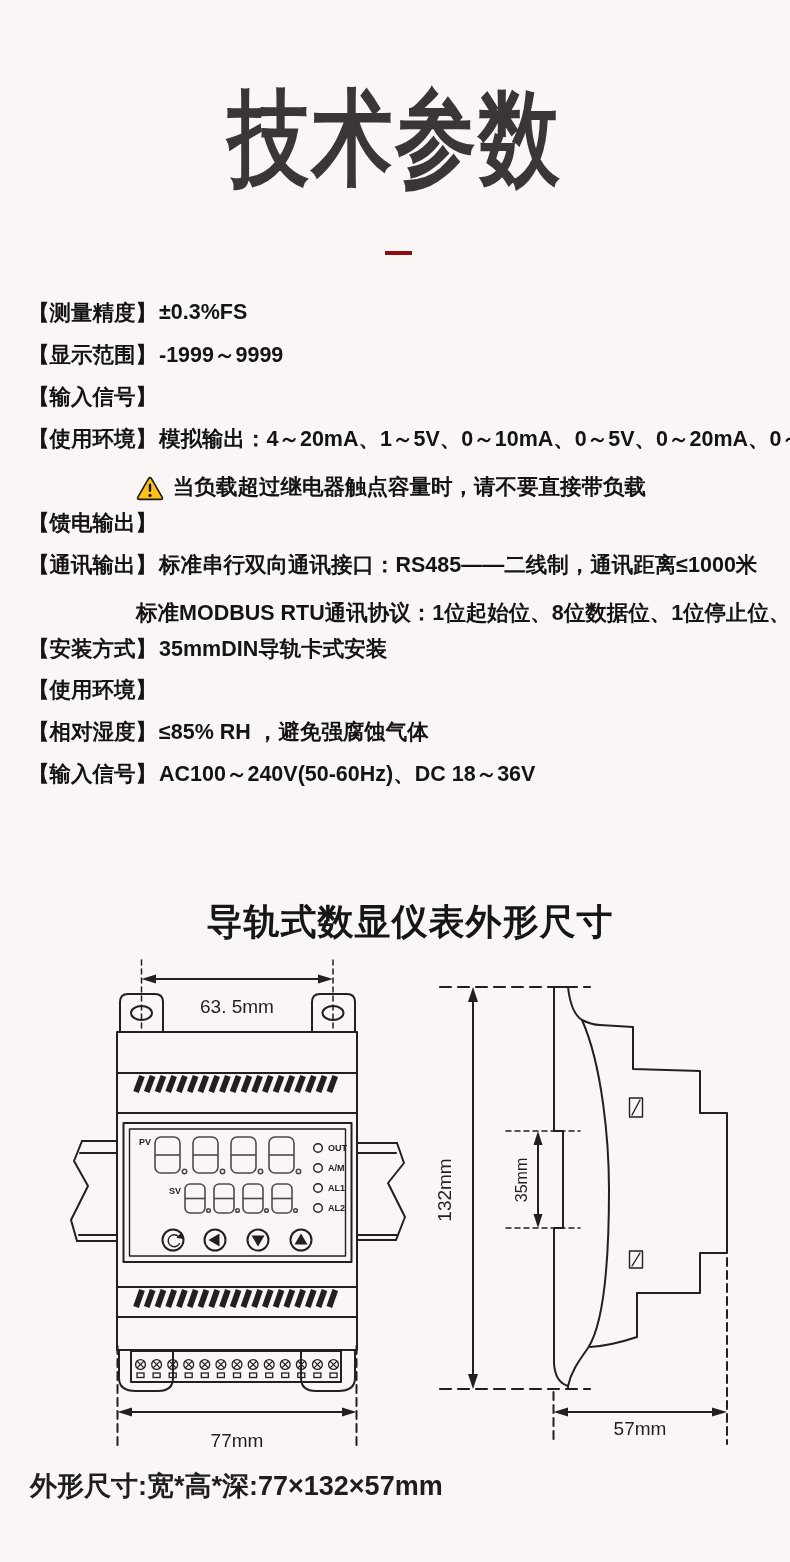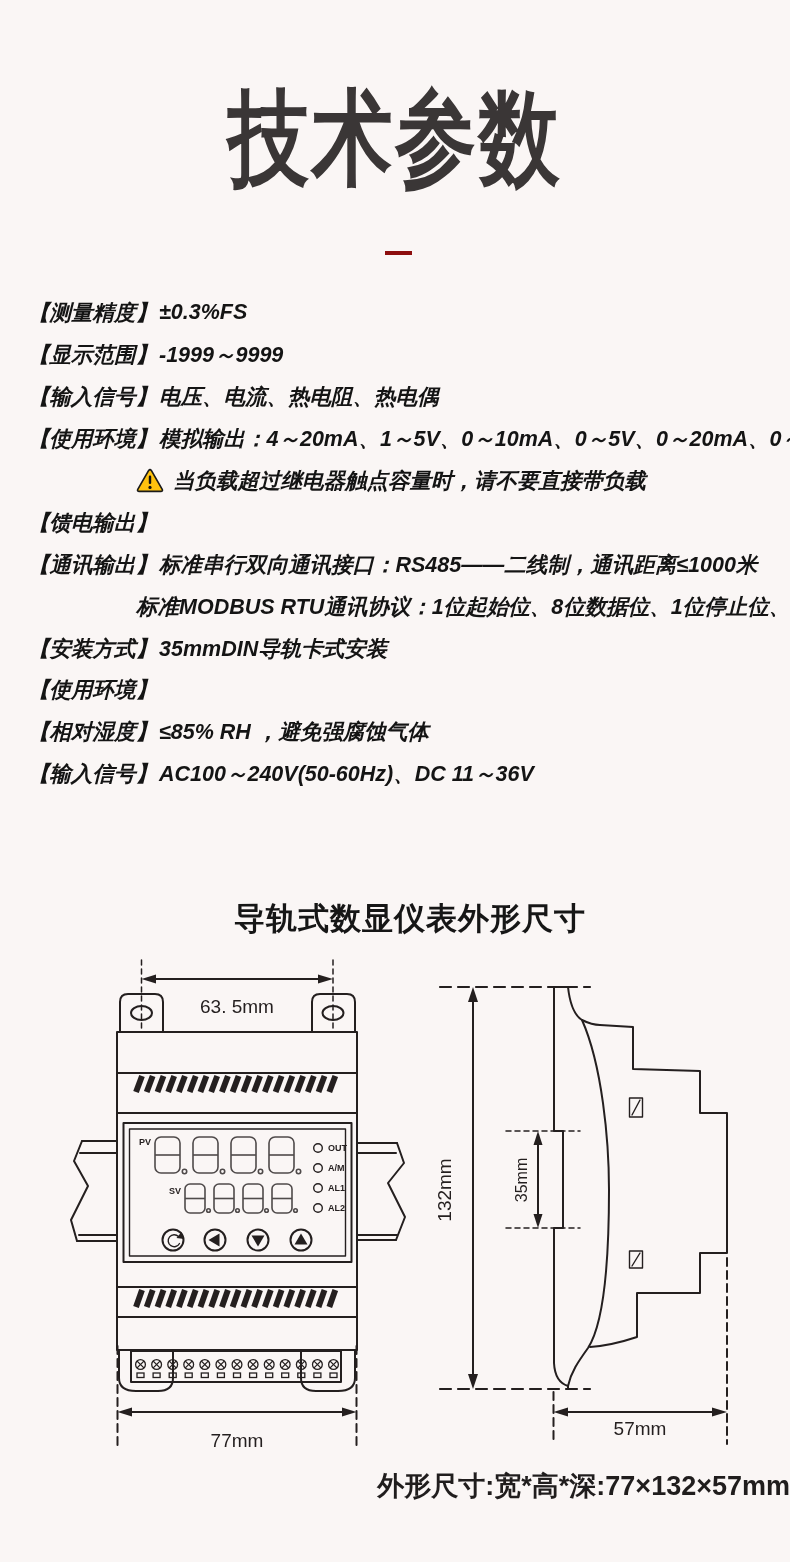--- a/index.html
+++ b/index.html
@@ -11,31 +11,31 @@
   }
   .title{
     position:absolute;top:84px;left:0;width:100%;margin:0;
     text-align:center;font-size:104px;line-height:1.05;font-weight:900;
     color:#3a3636;letter-spacing:3px;
     transform:scaleX(0.78);transform-origin:50% 50%;
   }
   .accent-dash{position:absolute;top:251px;left:385px;width:27px;height:3.5px;background:#8d0e0e;}
   .specs{position:absolute;left:28px;top:292px;width:762px;}
   .row{height:41.9px;display:flex;align-items:center;white-space:nowrap;
-       font-size:21.5px;font-weight:700;color:#141414;font-style:italic;}
+       font-size:21.5px;font-weight:700;color:#141414;}
   .row .lbl{margin-right:2px;}
-  .indent{padding-left:108px;}
+  .indent{padding-left:108px;align-items:flex-end;}
   .warn-icon{display:inline-flex;margin-right:9px;}
   .section-title{
     position:absolute;top:898px;left:0;width:100%;margin:0;text-align:center;
-    font-size:31px;font-weight:800;color:#161616;letter-spacing:1px;text-indent:30px;
+    font-size:36px;font-weight:800;color:#161616;letter-spacing:1px;text-indent:30px;
   }
   .drawing{position:absolute;top:945px;left:0;width:790px;height:515px;}
   .caption{
-    position:absolute;top:1468px;left:0;width:100%;text-align:right;
+    position:absolute;top:1468px;left:0;width:100%;text-align:left;
     font-size:27px;font-weight:700;color:#201d1d;text-indent:30px;
   }
   
   svg .ln{stroke:#241f1f;stroke-width:2;fill:none;stroke-linejoin:round;stroke-linecap:round;}
   svg .thin{stroke-width:1.4;}
   svg .dsh{stroke-dasharray:8 5;}
   svg .dsh2{stroke-dasharray:11 7;stroke-width:2.2;}
   svg .cl{stroke-dasharray:5 4;stroke-width:1.5;}
   svg .ah{fill:#241f1f;stroke:none;}
   svg .seg{stroke:#4f4a4a;stroke-width:1.6;fill:none;}
@@ -54,21 +54,20 @@
   <div class="row">
       <span class="lbl">【测量精度】</span>
       <span class="val">±0.3%FS</span>
     </div>
   <div class="row">
       <span class="lbl">【显示范围】</span>
       <span class="val">-1999～9999</span>
     </div>
   <div class="row">
       <span class="lbl">【输入信号】</span>
-      <span class="val">电压、电流、热电阻、热电偶</span>
     </div>
   <div class="row">
       <span class="lbl">【使用环境】</span>
       <span class="val">模拟输出：4～20mA、1～5V、0～10mA、0～5V、0～20mA、0～10V</span>
     </div>
   <div class="row indent">
     <span class="warn-icon">
       <svg width="28" height="25" viewBox="0 0 30 27">
         <path d="M13.6 2.6 Q15 0.8 16.4 2.6 L28.2 23 Q29.2 25.3 26.6 25.3 L3.4 25.3 Q0.8 25.3 1.8 23 Z" fill="#ffc20e" stroke="#1a1a1a" stroke-width="1.8" stroke-linejoin="round"></path>
         <rect x="13.7" y="8.2" width="2.6" height="9.2" rx="1.2" fill="#111"></rect>
@@ -93,21 +92,21 @@
     </div>
   <div class="row">
       <span class="lbl">【使用环境】</span>
     </div>
   <div class="row">
       <span class="lbl">【相对湿度】</span>
       <span class="val">≤85% RH ，避免强腐蚀气体</span>
     </div>
   <div class="row">
       <span class="lbl">【输入信号】</span>
-      <span class="val">AC100～240V(50-60Hz)、DC 11～36V</span>
+      <span class="val">AC100～240V(50-60Hz)、DC 18～36V</span>
     </div>
 </div>
 
 <h2 class="section-title">导轨式数显仪表外形尺寸</h2>
 
 <svg class="drawing" viewBox="0 945 790 515" xmlns="http://www.w3.org/2000/svg">
 
   <g>
     <line class="ln cl" x1="141.5" y1="960" x2="141.5" y2="1032"></line>
     <line class="ln cl" x1="333" y1="960" x2="333" y2="1032"></line>

